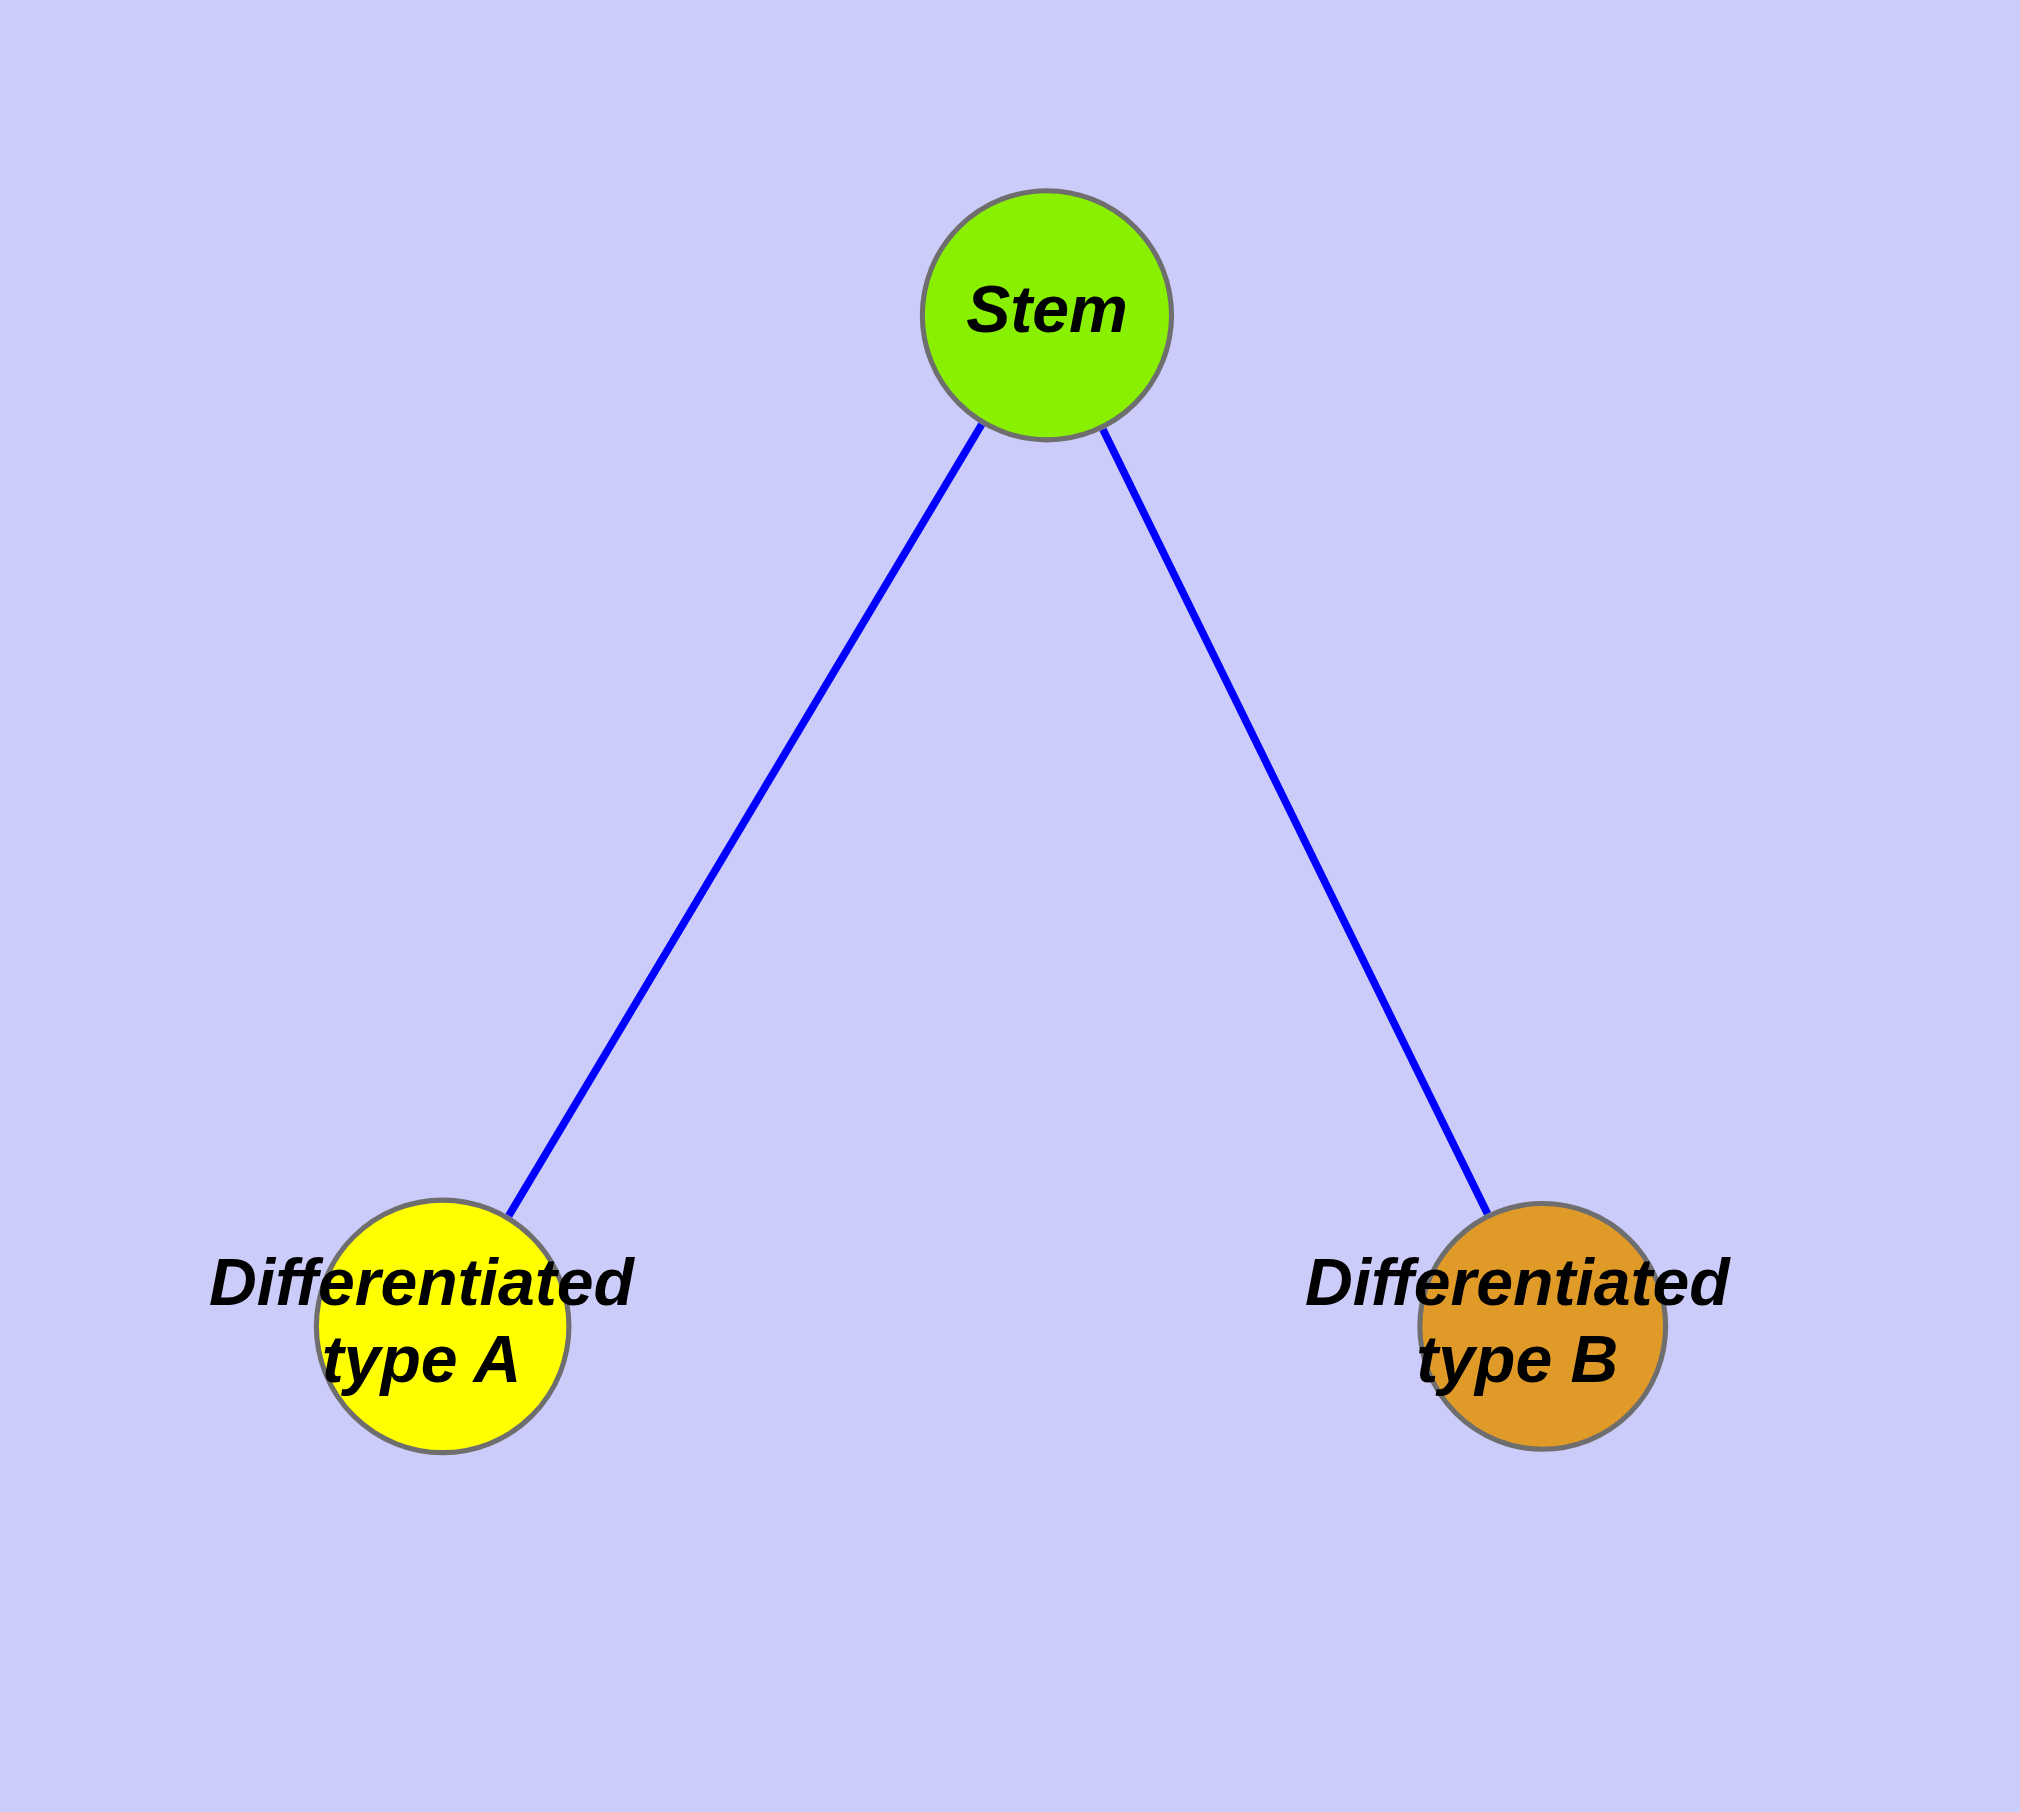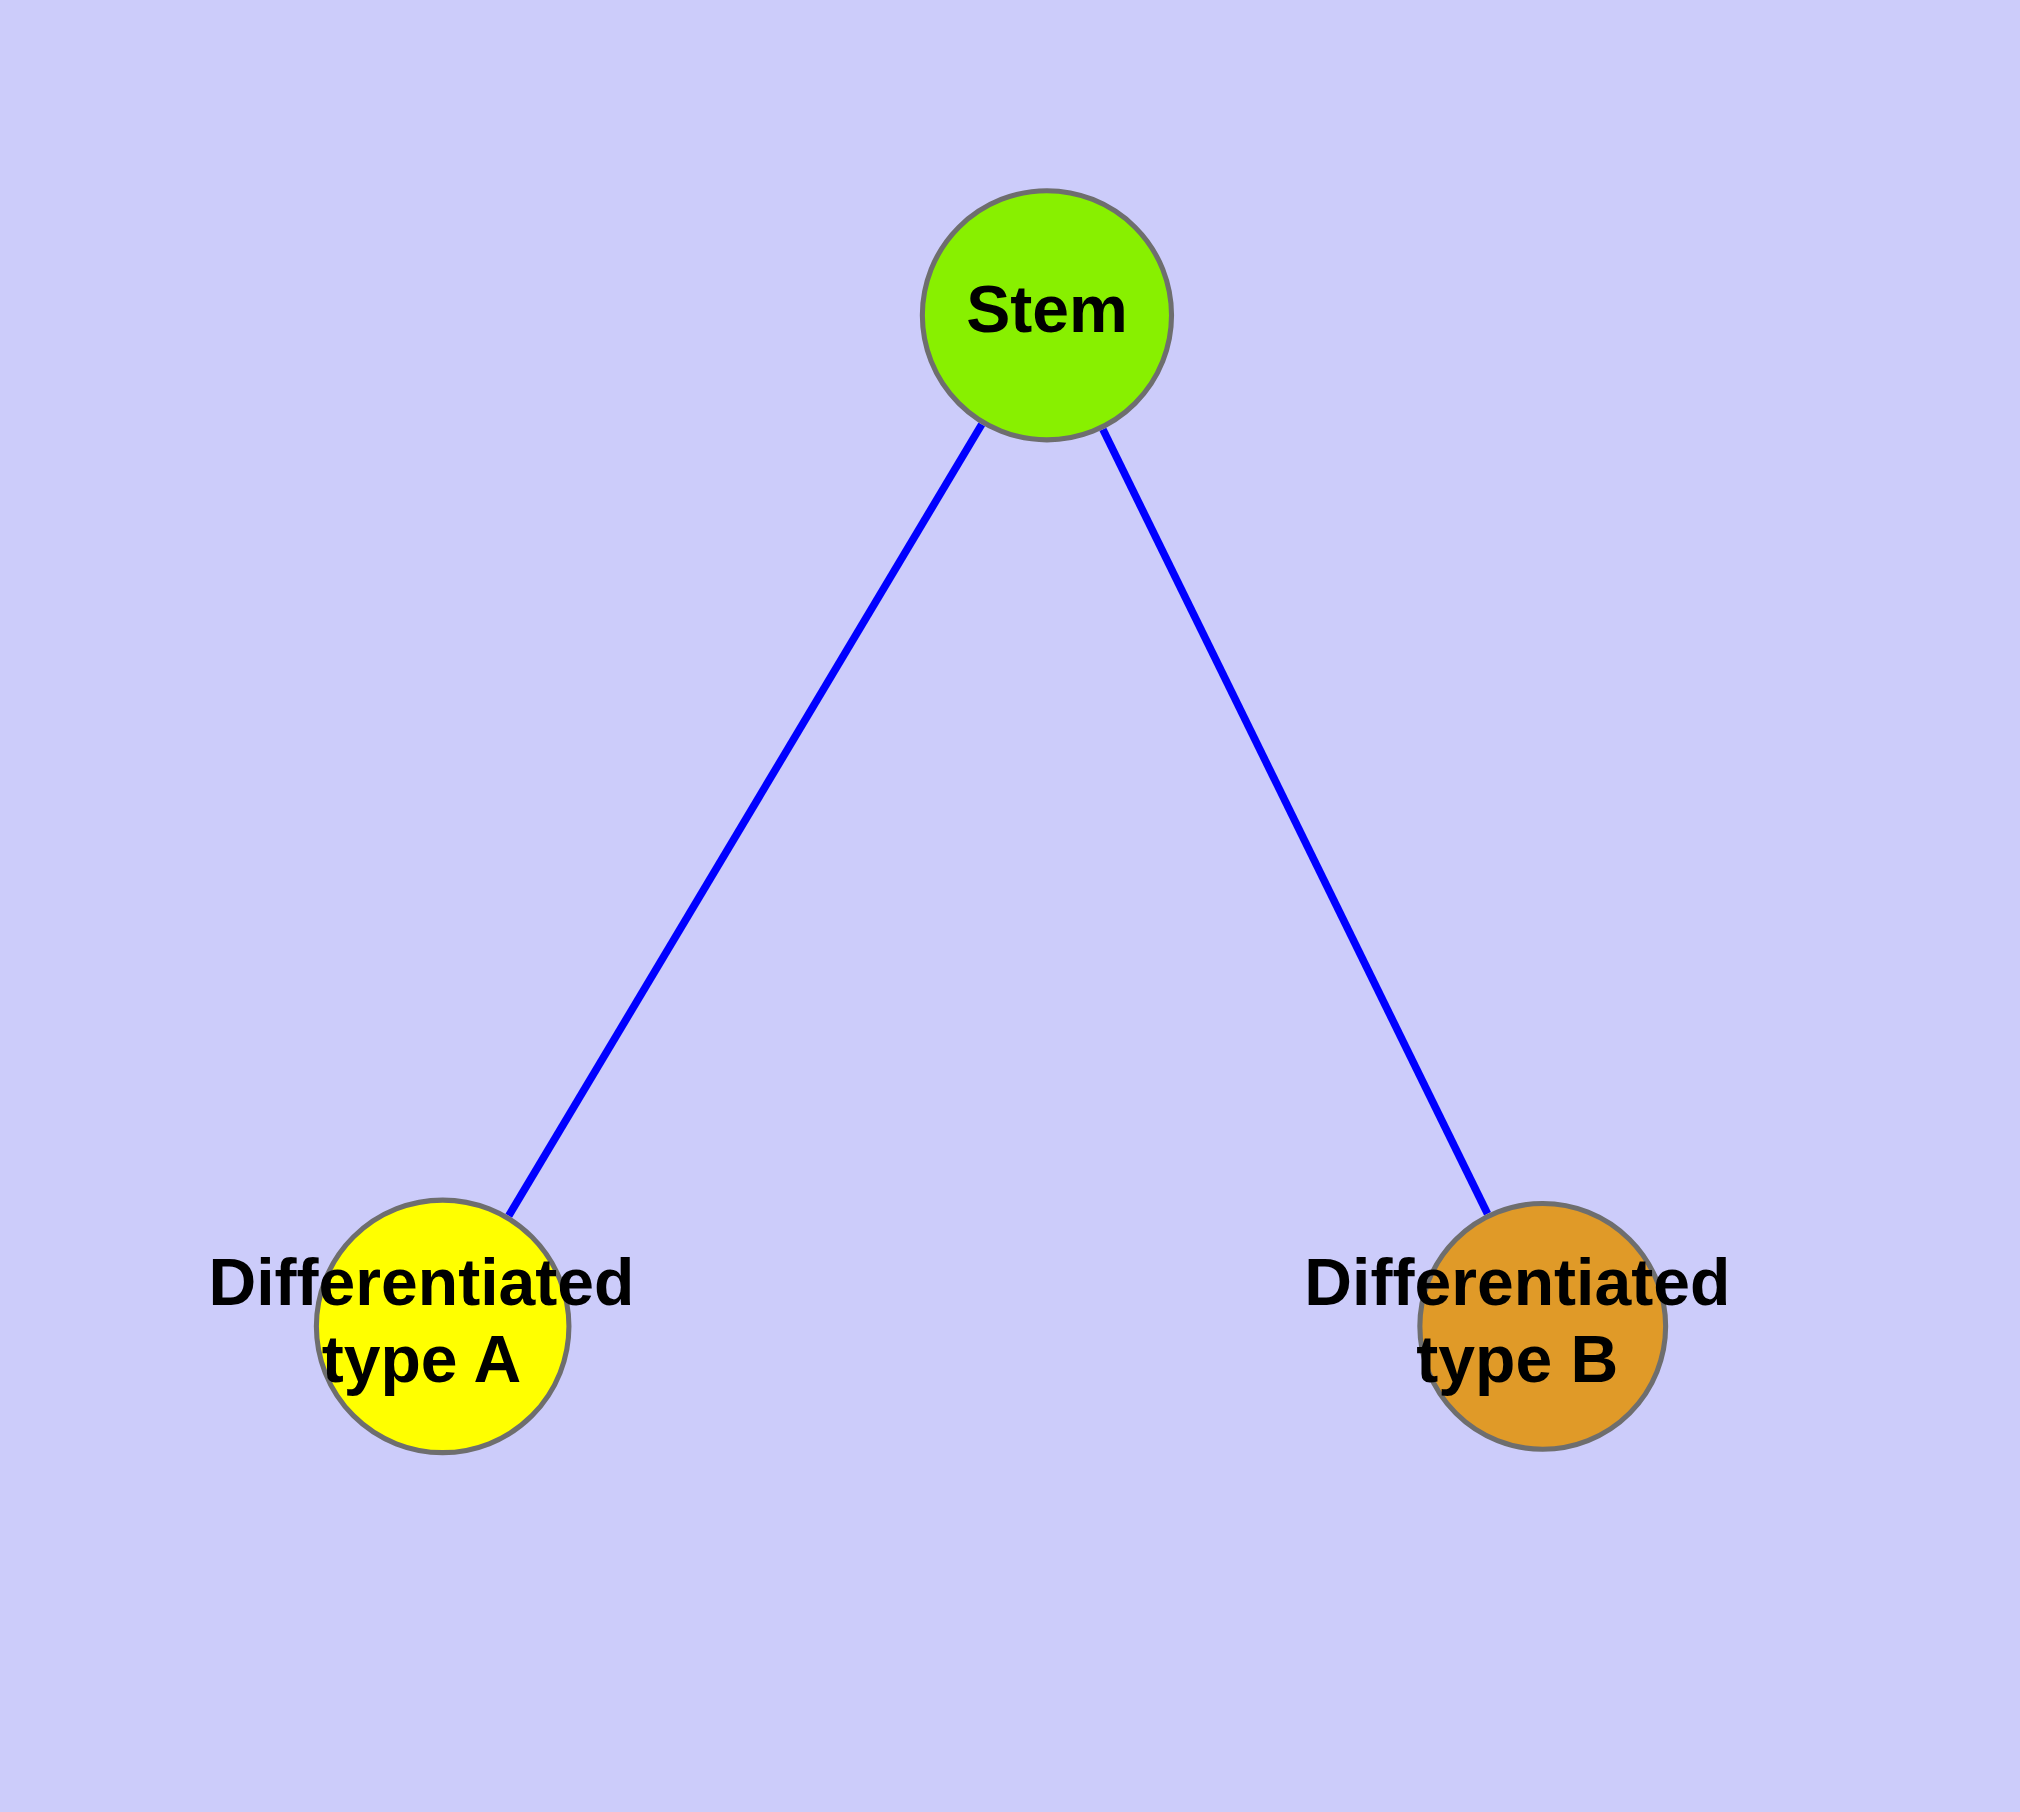--- a/index.html
+++ b/index.html
@@ -27,21 +27,21 @@
     font-family: "Liberation Sans", sans-serif;
     font-weight: bold;
     fill: #000000;
     text-anchor: middle;
     dominant-baseline: middle;
   }
 </style>
 </head>
 <body>
 
-<div id="stage" style="width: 2021px; height: 1524px; background: rgb(204, 204, 250);">
+<div id="stage" style="width: 2021px; height: 1524px; background: rgb(204, 204, 250); font-style: italic;">
   <svg id="graph-svg" viewBox="0 0 2384 2138" xmlns="http://www.w3.org/2000/svg" style="width: 2021px; height: 1812px;">
     <g id="edges-layer">
         <line x1="1158.0479547644136" y1="500.75706867609347" x2="599.9780725053943" y2="1434.5261704082252" stroke="#0000ff" stroke-width="9" stroke-linecap="butt"></line>
         <line x1="1301.0414290225472" y1="506.6793586733314" x2="1754.83912336442" y2="1432.1163661089797" stroke="#0000ff" stroke-width="9" stroke-linecap="butt"></line>
       </g>
     <g id="nodes-layer">
         <circle cx="1235" cy="372" r="147" fill="#88f000" stroke="#6e6e6e" stroke-width="6"></circle>
         <circle cx="522" cy="1565" r="149" fill="#ffff00" stroke="#6e6e6e" stroke-width="6"></circle>
         <circle cx="1820" cy="1565" r="145" fill="#e09a28" stroke="#6e6e6e" stroke-width="6"></circle>
       </g>

